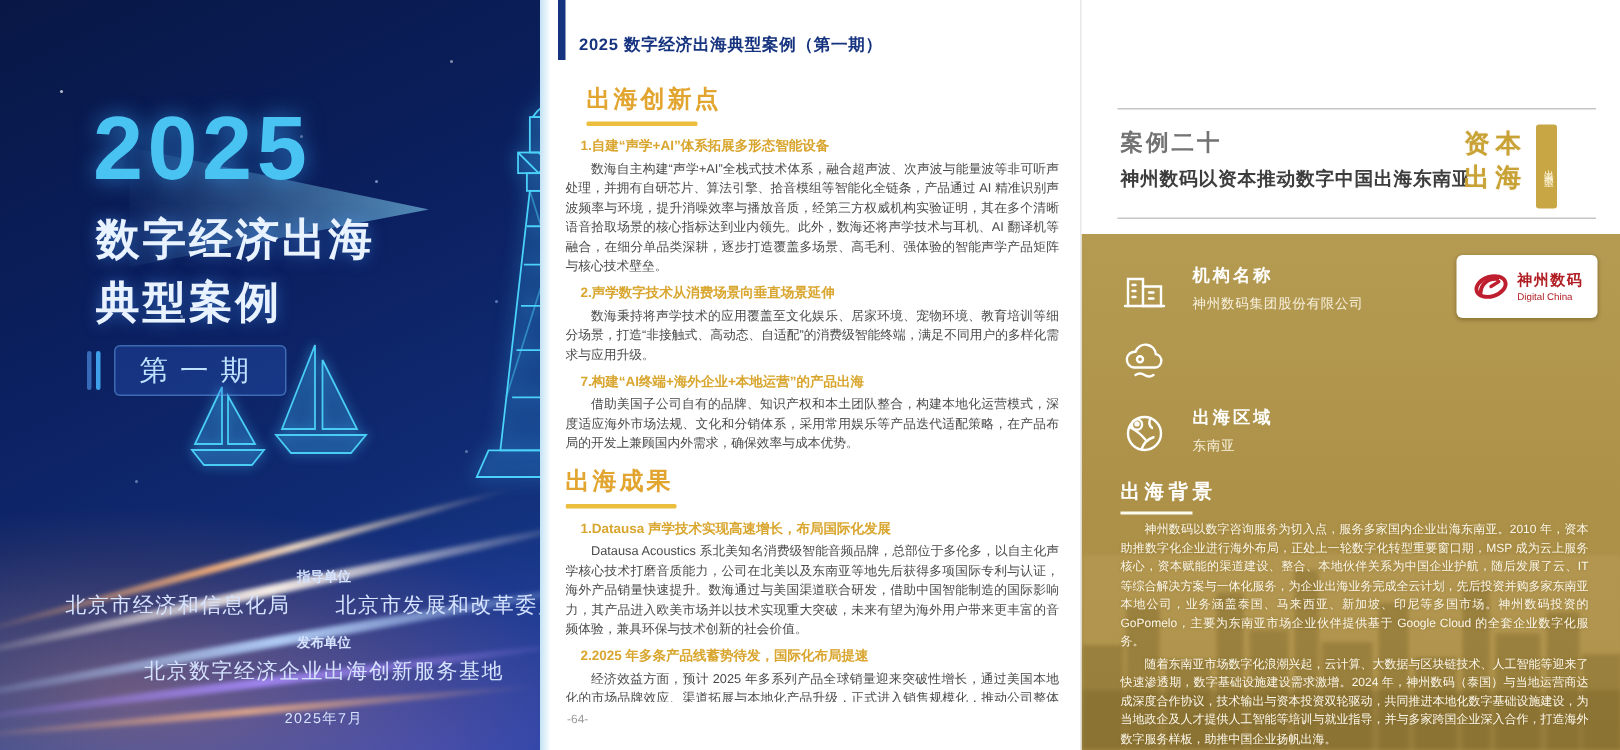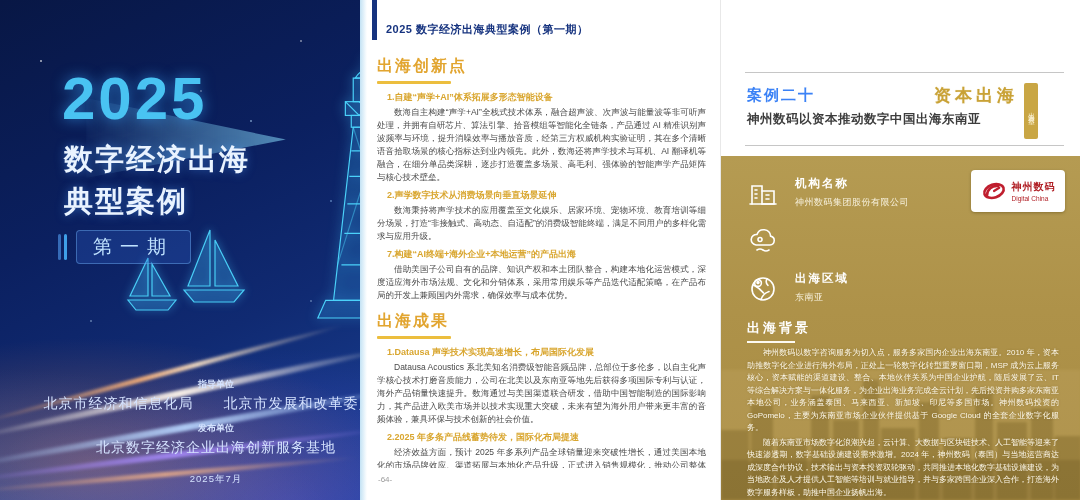--- a/index.html
+++ b/index.html
@@ -53,33 +53,33 @@
 
   
   .mid { position:absolute; left:360px; top:0; width:360px; height:500px; background:#ffffff; overflow:hidden; }
   .mid::before { content:''; position:absolute; left:0; top:0; bottom:0; width:7px;
     background:linear-gradient(90deg,#c3e2f4,rgba(255,255,255,0)); }
   .hbar { position:absolute; left:12px; top:0; width:5px; height:40px; background:#16337f; }
   .mid-header { position:absolute; left:26px; top:22px; font-size:11px; font-weight:bold; color:#16337f; letter-spacing:.5px; }
   .mid-body { position:absolute; left:17px; right:14px; top:56px; bottom:32px; overflow:hidden; }
   .sec { font-size:16px; font-weight:bold; color:#e2a530; letter-spacing:2px; margin:9px 0 7px; }
   .sec::after { content:''; display:block; width:74px; height:3px; background:#ecbe3e; margin-top:4px; border-radius:1px; }
-  .sec.first { margin-top:0; }
+  .sec.first { margin-top:0;margin-left:14px; }
   .mid-body h3 { font-size:9px; font-weight:bold; color:#d9a62f; margin:5px 0 2px; padding-left:10px; }
   .mid-body p { font-size:8.5px; color:#4a4a4a; line-height:13px; text-align:justify; text-indent:2em; margin:1px 0 3px; }
   .pagenum { position:absolute; left:18px; bottom:16px; font-size:8px; color:#9a9a9a; }
 
   
   .rightp { position:absolute; left:720px; top:0; width:360px; height:500px; background:#fff; overflow:hidden;
     border-left:1px solid #e8e8e8; }
   .case-head { position:absolute; left:24px; right:16px; top:72px; height:74px;
     border-top:1px solid #c6c6c6; border-bottom:1px solid #c6c6c6; }
-  .case-no { margin:13px 0 0 2px; font-size:15px; font-weight:bold; color:#3b82f6; letter-spacing:2px; }
+  .case-no { margin:13px 0 0 2px; font-size:15px; font-weight:bold; color:#737373; letter-spacing:2px; }
   .case-title { margin:6px 0 0 2px; font-size:12.5px; font-weight:bold; color:#3d3d3d; letter-spacing:.5px; }
-  .stamp { position:absolute; right:46px; top:12px; display:flex; flex-direction:row;
+  .stamp { position:absolute; right:46px; top:12px; display:flex; flex-direction:column;
     font-size:17px; font-weight:bold; color:#c9a236; letter-spacing:4px; line-height:1.35;
     text-shadow:0 0 1px rgba(201,162,54,.4); }
   .ribbon { position:absolute; right:26px; top:10px; width:14px; height:56px; background:#c9a644;
     border-radius:2px; writing-mode:vertical-rl; font-size:6.5px; color:#fbf3d6; letter-spacing:2px;
     display:flex; align-items:center; justify-content:center; }
   .gold { position:absolute; left:0; top:156px; width:360px; height:344px; overflow:hidden;
     background:linear-gradient(180deg,#b59b52 0%, #ae9249 45%, #a88c44 100%); }
   .skyline { position:absolute; left:0; bottom:0; width:360px; height:190px; opacity:.5; filter:blur(1.5px); }
   .gold-inner { position:relative; padding:20px 22px 0 26px; }
   .field-row { display:flex; align-items:center; margin-bottom:15px; }

